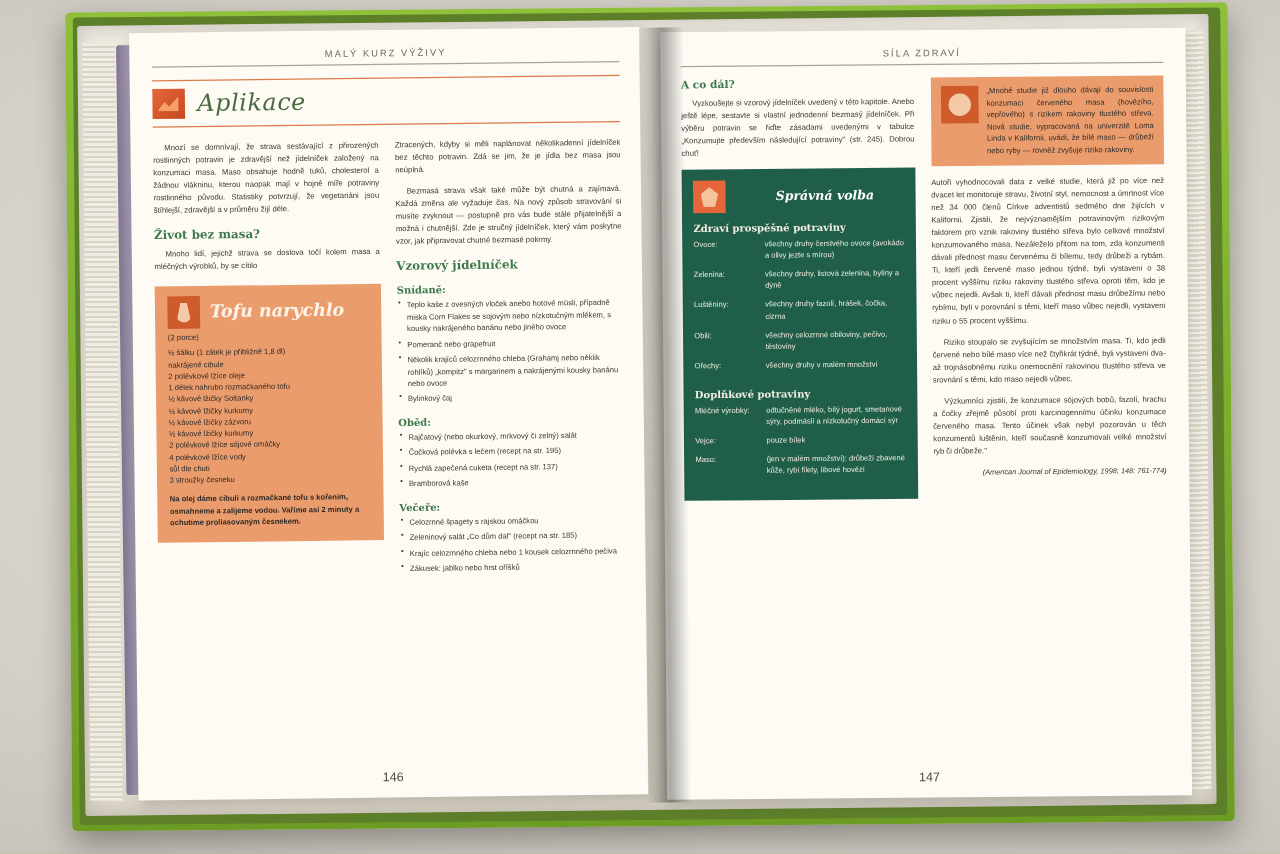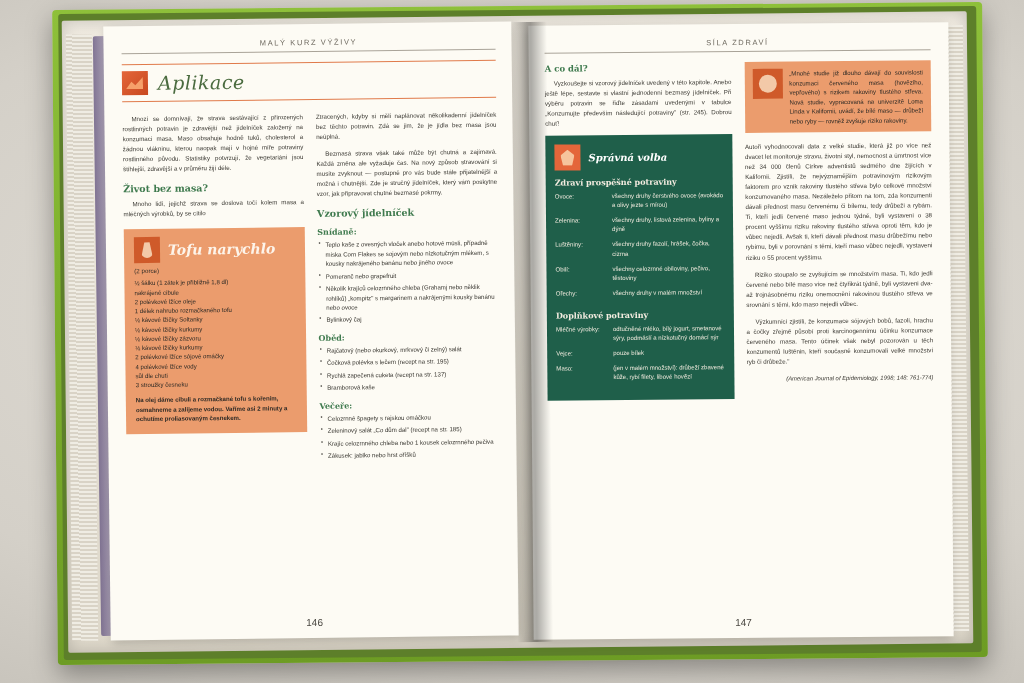--- a/index.html
+++ b/index.html
@@ -180,21 +180,21 @@
   
   .green-box{
     background:#1f5f4a;color:#f2efe6;padding:9px 9px 12px 9px;margin-top:4px;
   }
   .gb-head{display:flex;align-items:center;gap:8px;margin-bottom:7px;}
   .gb-ico{width:26px;height:26px;background:#e4663a;flex:0 0 auto;position:relative;}
   .gb-ico:after{
     content:"";position:absolute;left:6px;top:5px;width:14px;height:16px;background:#f6c49c;
     clip-path:polygon(50% 0,100% 35%,82% 100%,18% 100%,0 35%);
   }
-  .gb-title{font-family:"DejaVu Serif", serif;font-style:italic;font-weight:bold;font-size:10px;color:#ffffff;}
+  .gb-title{font-family:"DejaVu Serif", serif;font-style:italic;font-weight:bold;font-size:10px;color:#ffffff;margin-left:32px;}
   .gb-sec{font-family:"DejaVu Serif", serif;font-size:8px;color:#f3ece0;margin:6px 0 5px 0;font-weight:bold;}
   table.gt{width:100%;border-collapse:collapse;}
   table.gt td{vertical-align:top;font-size:6.05px;line-height:1.5;padding:0 0 6px 0;color:#eee9dc;}
   table.gt td.k{width:52px;padding-right:5px;}
 
   .src{font-size:5.9px;font-style:italic;text-align:right;line-height:1.5;color:#3a3832;margin-top:8px;}
   .shadow-soft{
     position:absolute;left:60px;top:600px;width:880px;height:70px;
     background:radial-gradient(50% 60% at 50% 50%, rgba(0,0,0,.28), rgba(0,0,0,0) 70%);
     filter:blur(3px);

